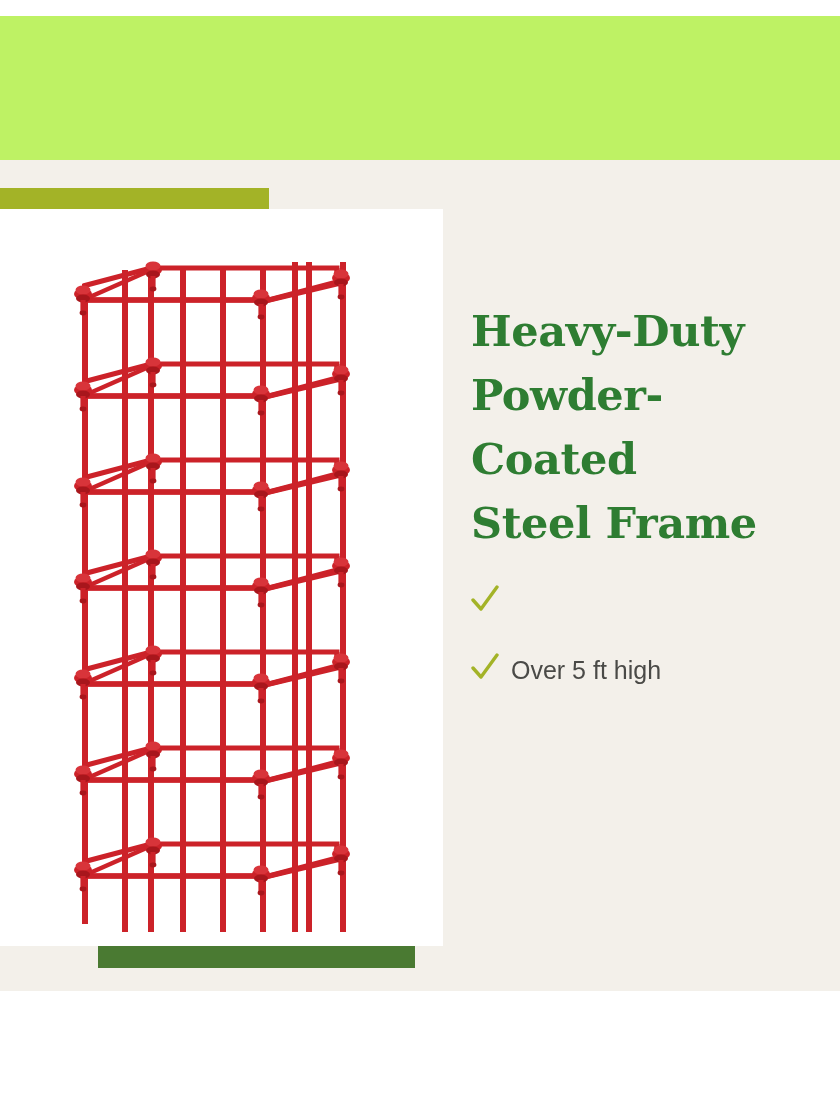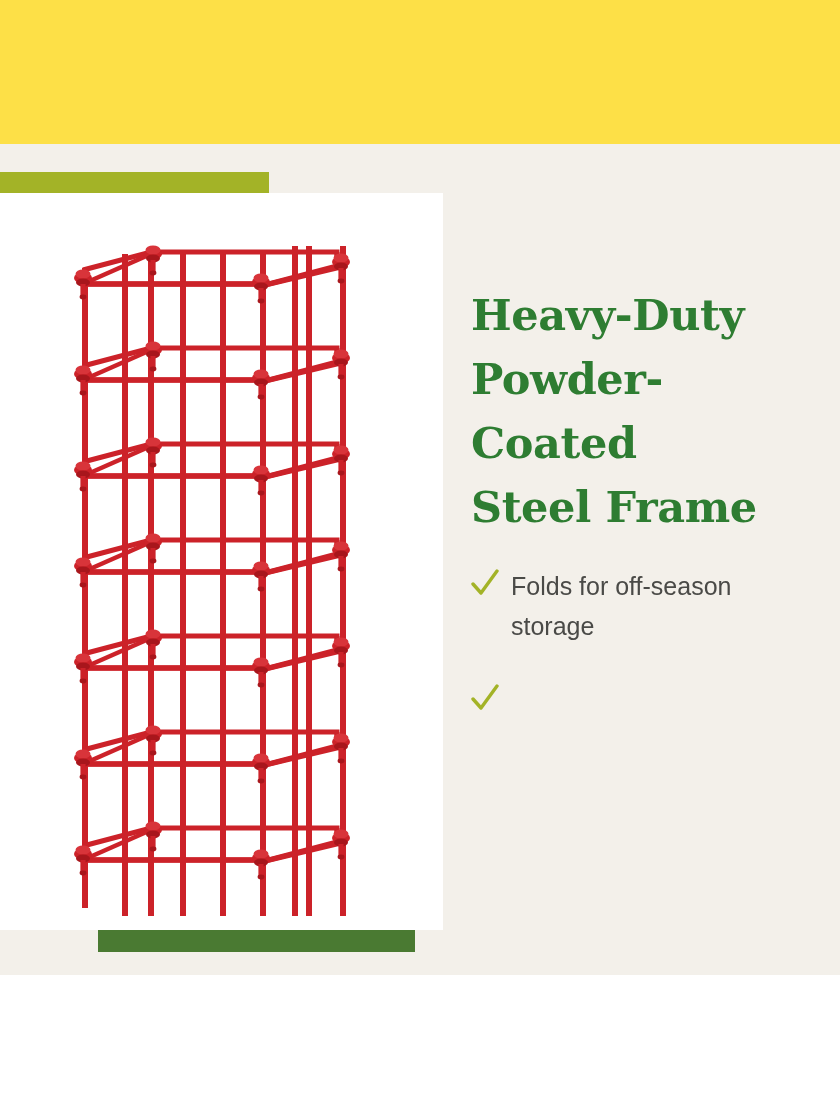--- a/index.html
+++ b/index.html
@@ -10,23 +10,23 @@
   body {
     width: 840px;
     height: 1120px;
     position: relative;
     overflow: hidden;
     font-family: "Liberation Sans", sans-serif;
   }
 
   .canvas {
     position: absolute;
-    left: 0; top: 0;
+    left: 0; top: 16px;
     width: 840px; height: 827px;
-    background: #fde047;
+    background: #bef264;
   }
 
   
   .beige-band {
     position: absolute;
     left: 0;
     top: 144px;
     width: 840px;
     height: 831px;
     background: #F3F0EA;
@@ -218,25 +218,25 @@
 Powder-Coated
 Steel Frame</h1>
 
     <ul class="benefits">
       <li class="benefit-item">
         <span class="check-icon">
           <svg width="28" height="30" viewBox="0 0 28 30" xmlns="http://www.w3.org/2000/svg">
             <path d="M2 15 L10 24 L26 2" fill="none" stroke="#A3B327" stroke-width="3.4" stroke-linecap="round" stroke-linejoin="round"></path>
           </svg>
         </span>
-        <span class="benefit-text">Folds for off-season storage</span>
       </li>
       <li class="benefit-item">
         <span class="check-icon">
           <svg width="28" height="30" viewBox="0 0 28 30" xmlns="http://www.w3.org/2000/svg">
             <path d="M2 15 L10 24 L26 2" fill="none" stroke="#A3B327" stroke-width="3.4" stroke-linecap="round" stroke-linejoin="round"></path>
           </svg>
         </span>
+        <span class="benefit-text">Over 5 ft high</span>
       </li>
     </ul>
   </div>
 
 </div>
 
 </body></html>

